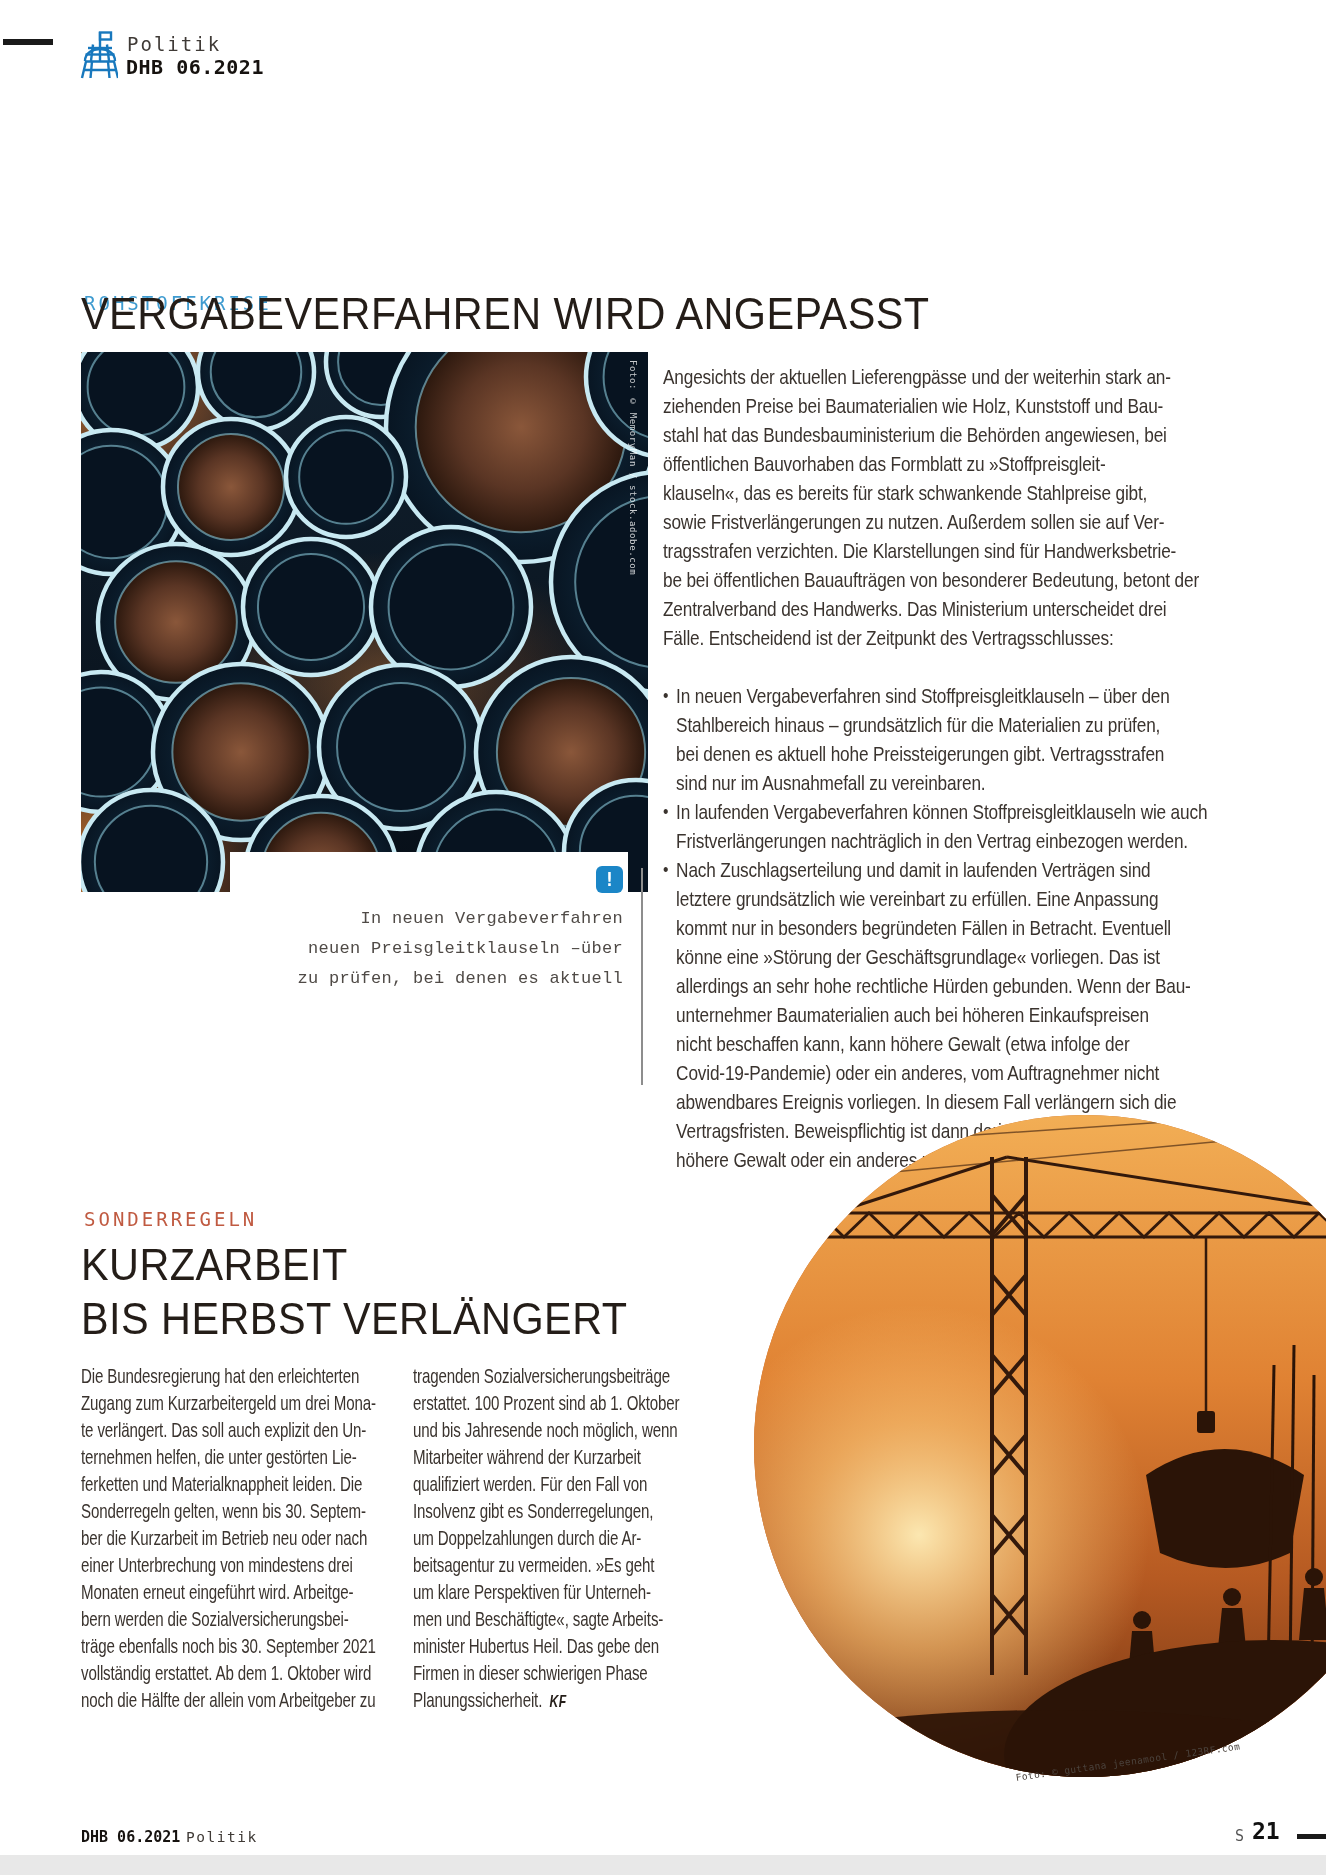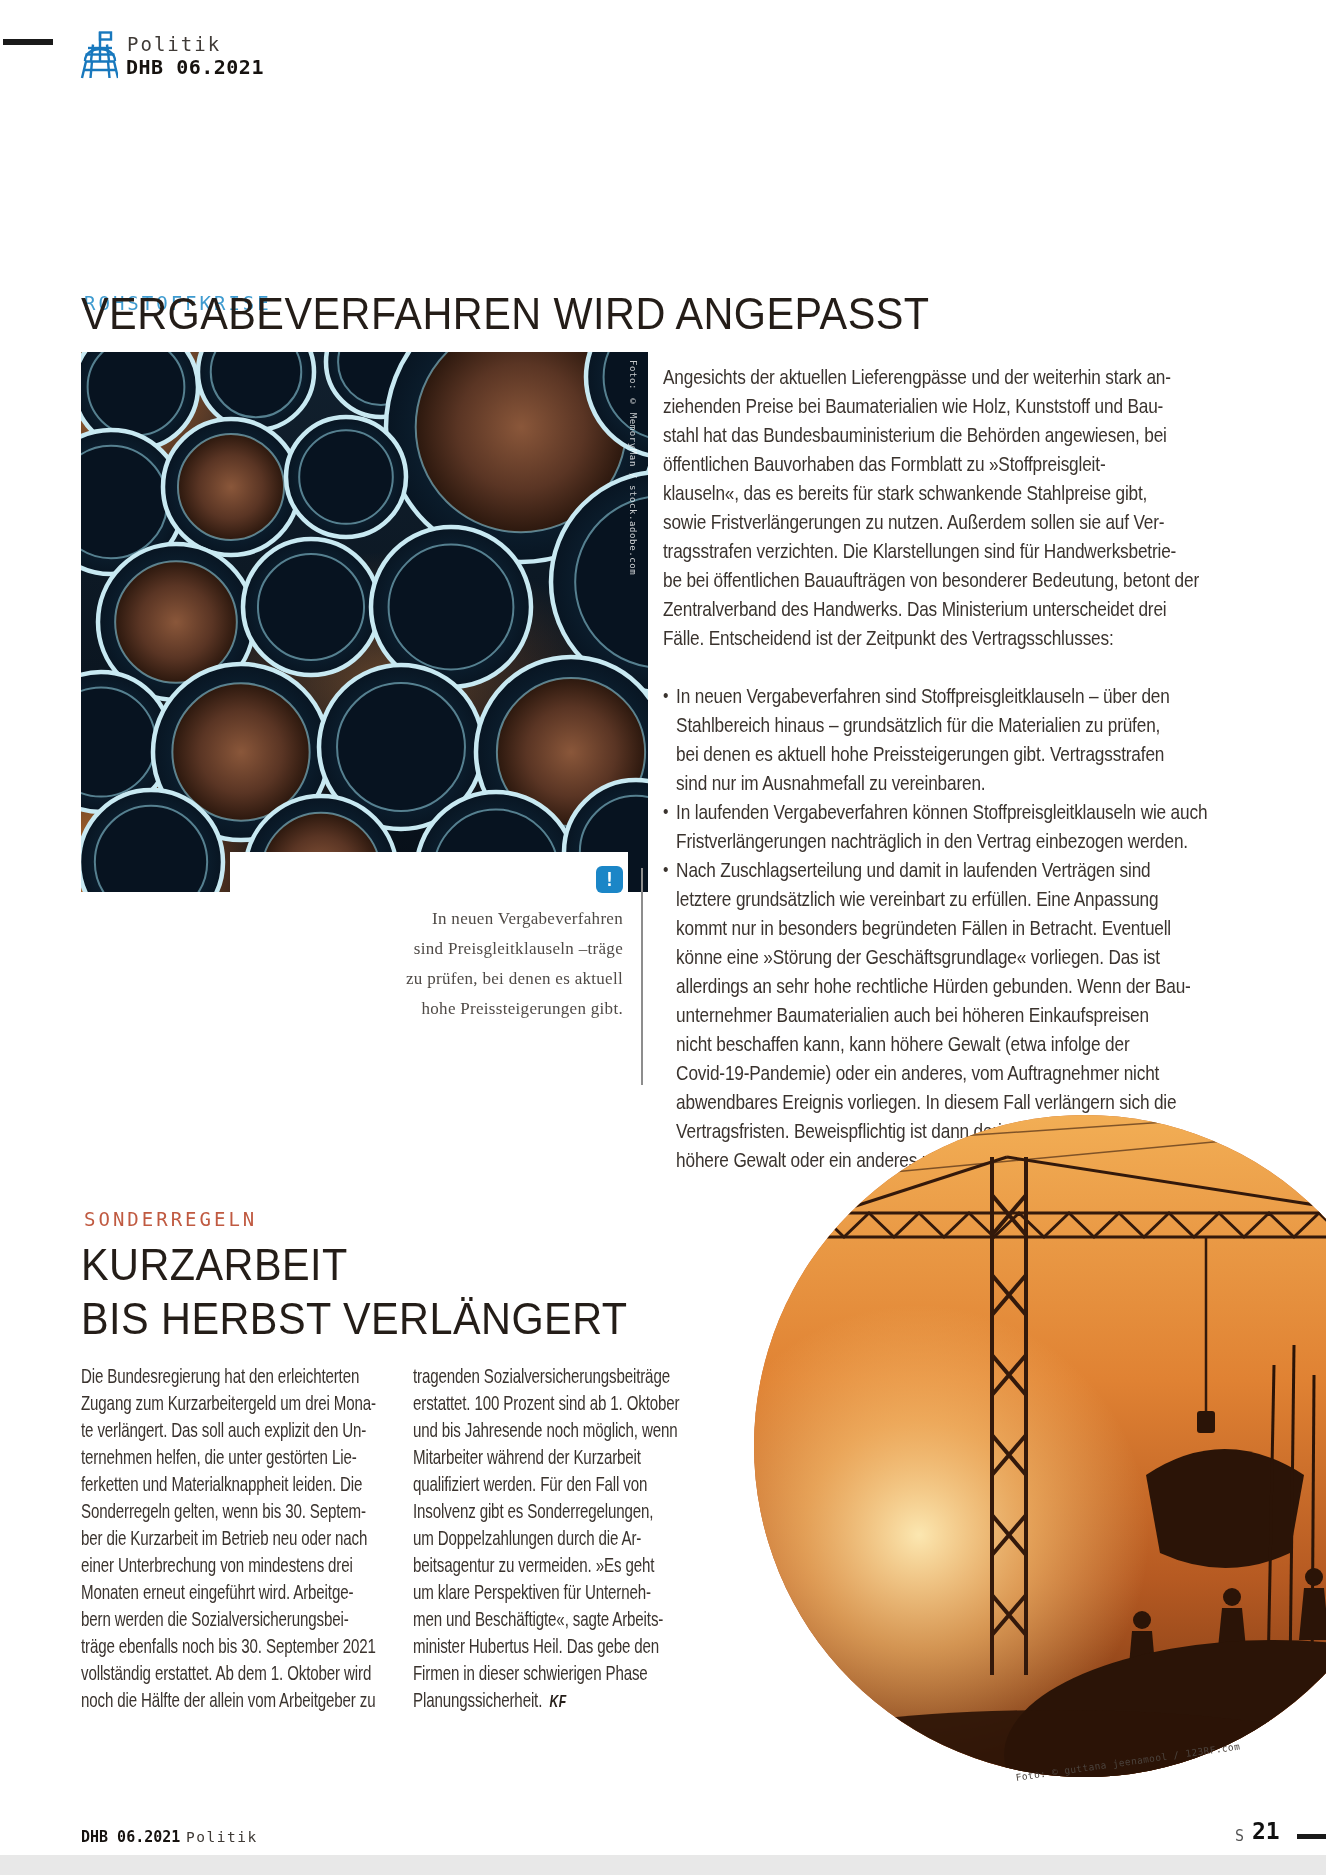--- a/index.html
+++ b/index.html
@@ -19,21 +19,21 @@
   .headline1{left:81px;top:288px;font-size:45px;font-weight:500;color:#241d18;letter-spacing:.5px;
              transform:scaleX(.92);transform-origin:0 0;white-space:nowrap;}
   .photo1{left:81px;top:352px;width:567px;height:540px;overflow:hidden;background:#0a1520;}
   .photo1-credit{right:10px;top:8px;writing-mode:vertical-rl;font-size:9px;letter-spacing:.6px;
                  color:rgba(255,255,255,.78);white-space:nowrap;}
   .quote-box{left:230px;top:852px;width:398px;height:245px;background:#ffffff;}
   .alert-badge{position:absolute;left:366px;top:14px;width:27px;height:27px;background:#1b86c7;
                border-radius:6px;color:#fff;font-weight:bold;font-size:19px;line-height:27px;
                text-align:center;font-family:"DejaVu Sans Mono",monospace;}
   .pullquote{position:absolute;left:0;right:5px;top:52px;text-align:right;
-             font-family:Liberation Serif, serif;font-size:17px;line-height:30px;
+             font-family:Liberation Mono, monospace;font-size:17px;line-height:30px;
              color:#4f4a46;letter-spacing:.3px;}
   .vrule{left:641px;top:868px;width:2px;height:217px;background:#8d8d8d;}
 
   .bodytext{font-size:21px;line-height:29px;color:#3a332e;letter-spacing:-.2px;
             transform:scaleX(.82);transform-origin:0 0;}
   .maincol{left:663px;top:362px;width:742px;}
   .bullets{margin-top:29px;}
   .bullet{position:relative;padding-left:16px;}
   .bullet .dot{position:absolute;left:0;top:0;line-height:29px;font-size:19px;}
 
@@ -203,23 +203,22 @@
           <div class="ln">Vertragsfristen. Beweispflichtig ist dann derjenige, der sich auf die</div>
           <div class="ln">höhere Gewalt oder ein anderes nicht abwendbares Ereignis beruft.</div>
         </div>
       </div>
   </div>
 
   <div class="abs quote-box">
     <div class="alert-badge">!</div>
     <div class="pullquote">
         <div class="ln">In neuen Vergabeverfahren</div>
-        <div class="ln">sind Preisgleitklauseln –träge</div>
+        <div class="ln">neuen Preisgleitklauseln –über</div>
         <div class="ln">zu prüfen, bei denen es aktuell</div>
-        <div class="ln">hohe Preissteigerungen gibt.</div>
       </div>
   </div>
   <div class="abs vrule"></div>
 
   <div class="abs kicker2 mono">SONDERREGELN</div>
   <div class="abs headline2">
     <div>KURZARBEIT</div>
     <div>BIS HERBST VERLÄNGERT</div>
   </div>
 

